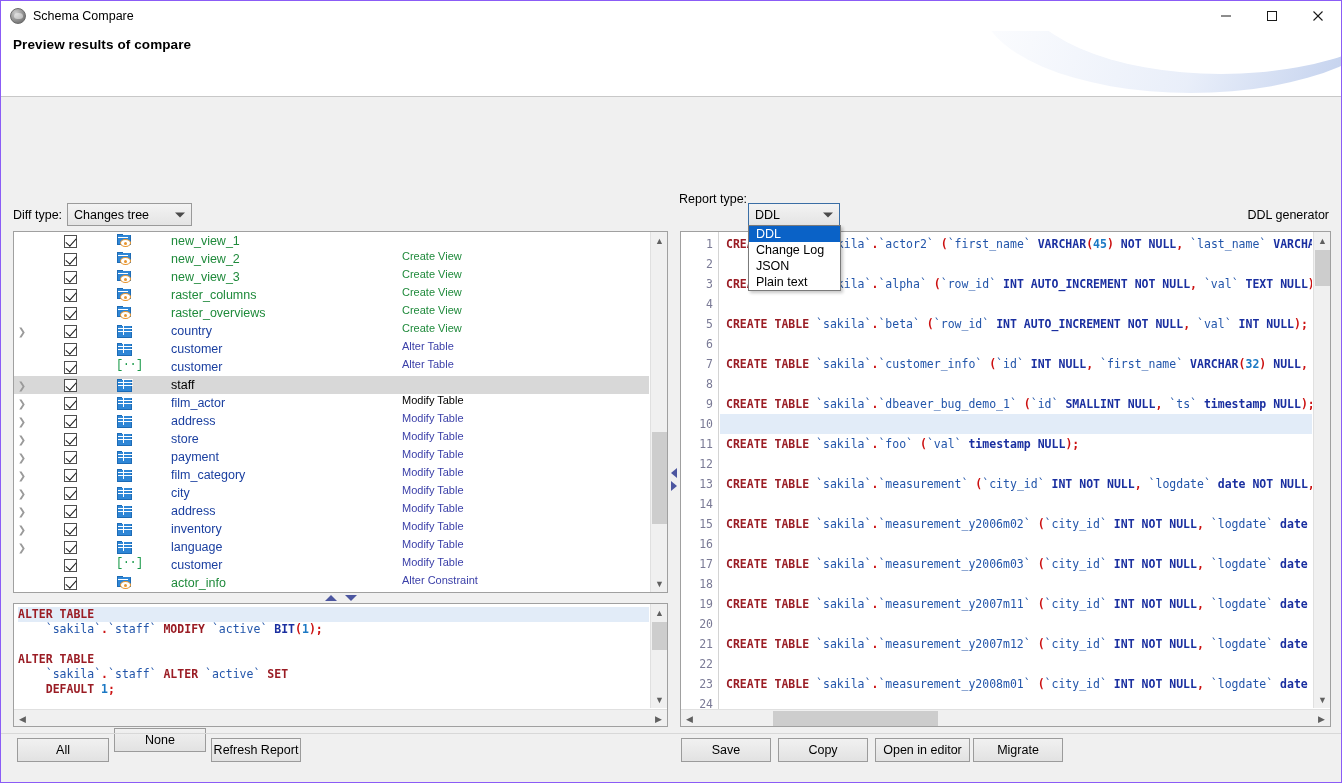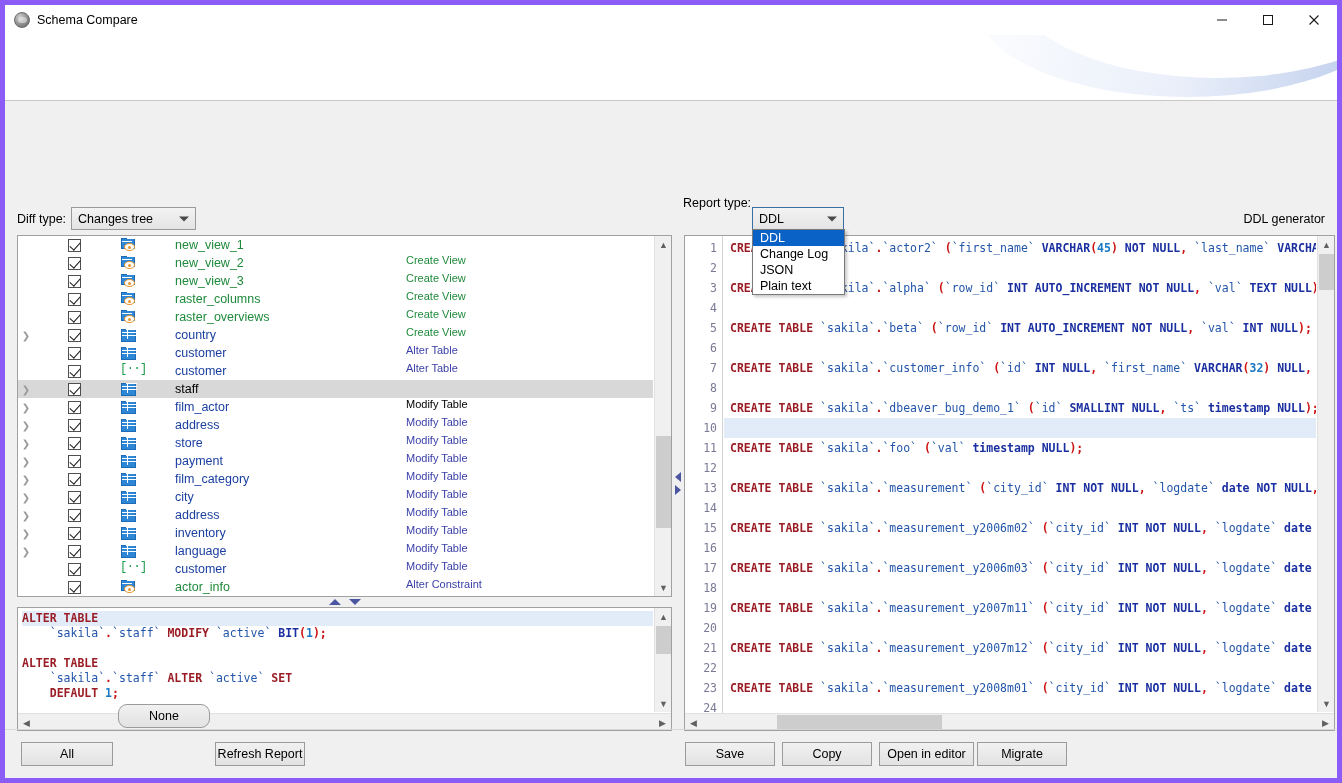--- a/index.html
+++ b/index.html
@@ -7,21 +7,21 @@
     margin: 0; padding: 0;
     width: 1342px; height: 783px;
     overflow: hidden;
     background: #f0f0f0;
     font-family: "Liberation Sans", sans-serif;
     font-size: 12px;
     color: #000;
   }
   .window {
     position: absolute; inset: 0;
-    border: 5px solid #8b5cf6;
+    border: 1px solid #8b5cf6;
     background: #f0f0f0;
     display: flex; flex-direction: column;
   }
 
   
   .titlebar {
     height: 30px; min-height: 30px;
     background: #ffffff;
     display: flex; align-items: center;
     position: relative;
@@ -301,20 +301,21 @@
             <line x1="1.5" y1="1.5" x2="10.5" y2="10.5" stroke="currentColor" stroke-width="1.1"></line>
             <line x1="10.5" y1="1.5" x2="1.5" y2="10.5" stroke="currentColor" stroke-width="1.1"></line>
           </svg>
       </div>
     </div>
   </div>
 
   <div class="header">
     <div class="swoosh"></div>
     <div class="swoosh2"></div>
+    <div class="h-title">Preview results of compare</div>
   </div>
 
   <div class="body">
 
     <div class="lbl" style="position:absolute;left:12px;top:111px;">Diff type:</div>
     <div class="combo" style="left:66px;top:106px;width:125px;">
       <span>Changes tree</span>
       <span class="arrow"></span>
     </div>
 
@@ -591,21 +592,21 @@
         <div class="down">▼</div>
       </div>
       <div class="sb-h">
         <div class="left">◀</div>
         <div class="thumb" style="left:92px;width:165px;"></div>
         <div class="right">▶</div>
       </div>
     </div>
 
     <div class="btn" style="left:16px;top:641px;width:92px;">All</div>
-    <div class="btn" style="left:113px;top:603px;width:92px;border-radius:9px;">None</div>
+    <div class="btn" style="left:113px;top:631px;width:92px;">None</div>
     <div class="btn" style="left:210px;top:641px;width:90px;">Refresh Report</div>
 
     <div class="btn" style="left:680px;top:641px;width:90px;">Save</div>
     <div class="btn" style="left:777px;top:641px;width:90px;">Copy</div>
     <div class="btn" style="left:874px;top:641px;width:95px;">Open in editor</div>
     <div class="btn" style="left:972px;top:641px;width:90px;">Migrate</div>
 
     <div class="footer-sep"></div>
 
   </div>

